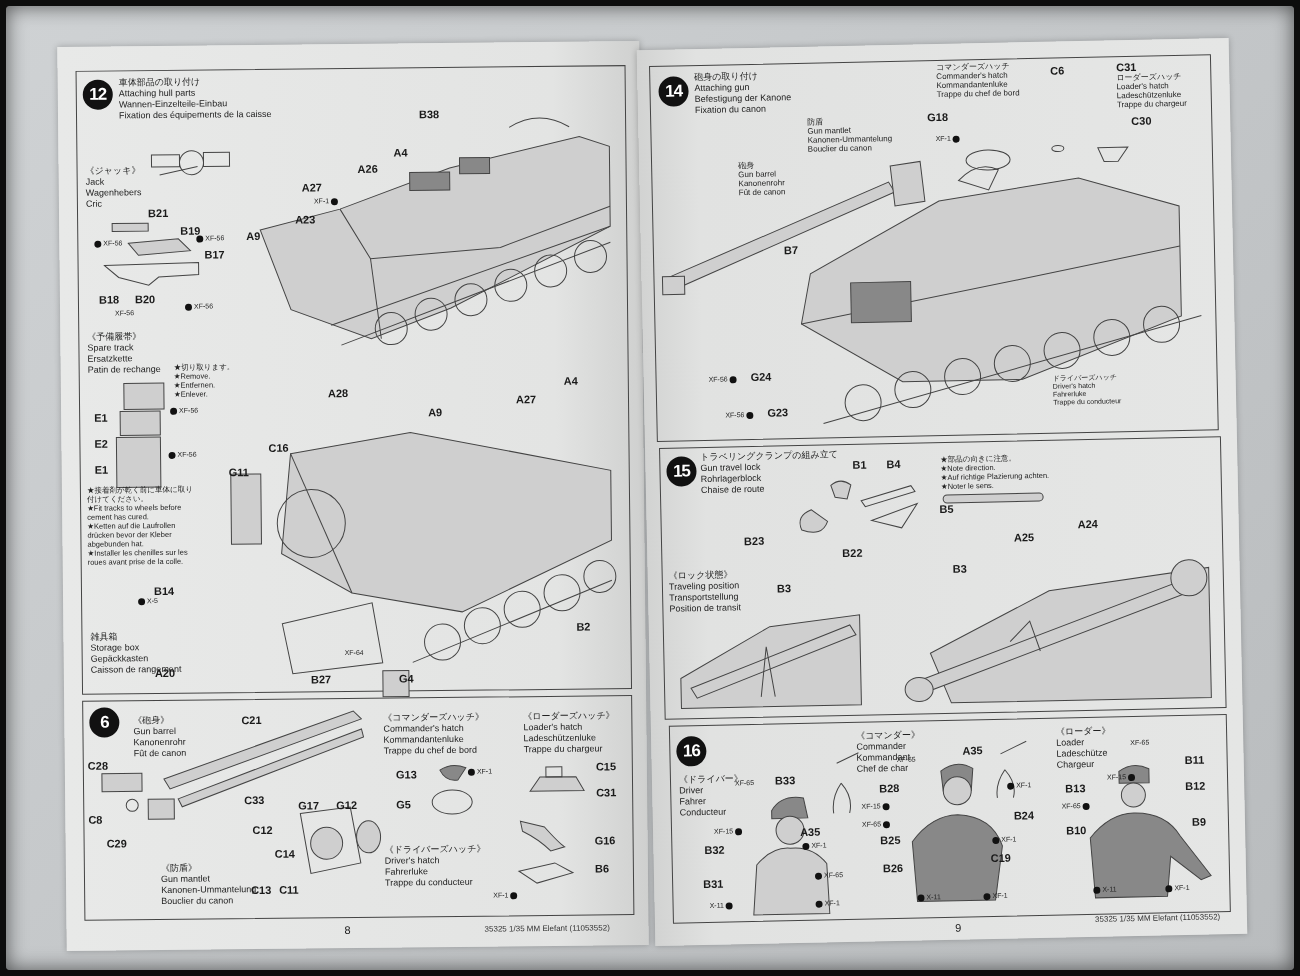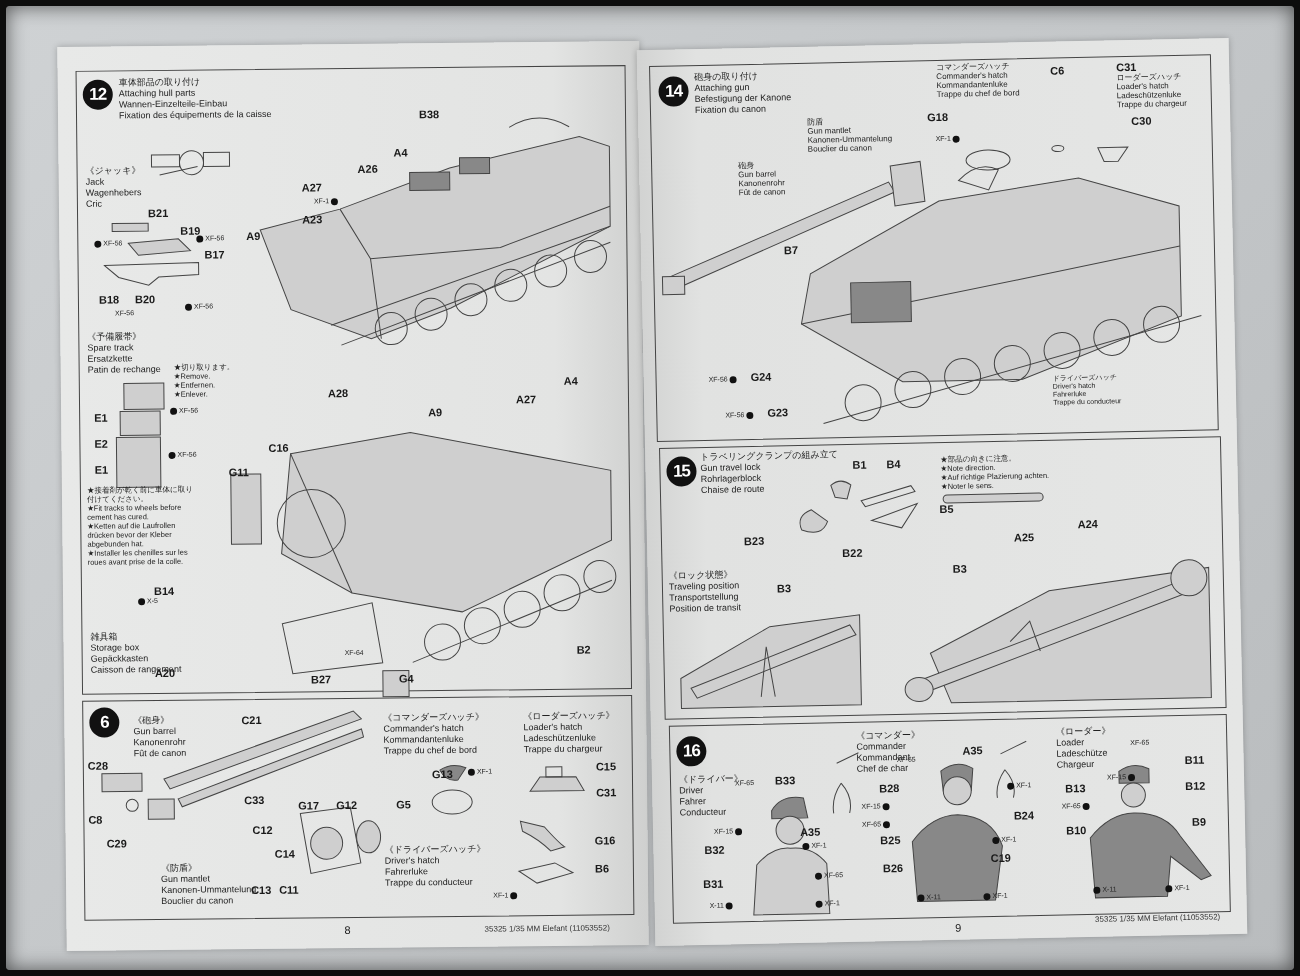--- a/index.html
+++ b/index.html
@@ -122,21 +122,21 @@
       <path d="M80 216 L360 120 M90 236 L360 136"></path>
       <rect x="160" y="64" width="40" height="18" class="filld"></rect>
         <rect x="210" y="50" width="30" height="16" class="filld"></rect>
       <path d="M260 20 Q290 2 320 20"></path>
     </svg>
     <div class="lbl" style="left:342px;top:40px;">B38</div>
     <div class="lbl" style="left:316px;top:78px;">A4</div>
     <div class="lbl" style="left:280px;top:94px;">A26</div>
     <div class="lbl" style="left:224px;top:112px;">A27</div>
     <div class="sm" style="left:236px;top:128px;"><span>XF-1</span> <span class="dot"></span></div>
-    <div class="lbl" style="left:224px;top:144px;">A23</div>
+    <div class="lbl" style="left:217px;top:144px;">A23</div>
     <div class="lbl" style="left:168px;top:160px;">A9</div>
     <div class="lbl" style="left:484px;top:308px;">A4</div>
     <div class="lbl" style="left:436px;top:326px;">A27</div>
     <div class="lbl" style="left:348px;top:338px;">A9</div>
 
     <svg class="draw" style="left:130px;top:344px;" width="410" height="270">
       <path d="M80 40 L200 20 L400 60 L400 130 L250 200 L140 180 L70 140 Z" class="fillg"></path>
       <path d="M80 40 L140 180"></path>
       <circle cx="100" cy="110" r="34"></circle>
       <g>
@@ -150,21 +150,21 @@
       <rect x="20" y="60" width="30" height="70" class="fillg"></rect>
       <path d="M70 210 L160 190 L170 250 L80 260 Z"></path>
       <rect x="170" y="258" width="26" height="26" class="fillg"></rect>
     </svg>
     <div class="lbl" style="left:248px;top:318px;">A28</div>
     <div class="lbl" style="left:188px;top:372px;">C16</div>
     <div class="lbl" style="left:148px;top:396px;">G11</div>
     <div class="lbl" style="left:228px;top:604px;">B27</div>
     <div class="sm" style="left:262px;top:580px;"><span>XF-64</span></div>
     <div class="lbl" style="left:316px;top:604px;">G4</div>
-    <div class="lbl" style="left:494px;top:554px;margin-top:23px;">B2</div>
+    <div class="lbl" style="left:494px;top:554px;">B2</div>
   </div>
 
   <div class="panel" style="left:18px;top:654px;width:548px;height:218px;">
     <div class="step-num" style="left:6px;top:6px;">6</div>
     <div class="title-block" style="left:50px;top:14px;">
       <div>《砲身》</div>
       <div>Gun barrel</div>
       <div>Kanonenrohr</div>
       <div>Fût de canon</div>
     </div>
@@ -207,21 +207,21 @@
     <div class="title-block" style="left:440px;top:14px;">
       <div>《ローダーズハッチ》</div>
       <div>Loader's hatch</div>
       <div>Ladeschützenluke</div>
       <div>Trappe du chargeur</div>
     </div>
     <svg class="draw" style="left:342px;top:64px;" width="70" height="56">
       <path d="M14 8 Q26 0 40 6 L32 18 Q20 20 14 8 Z" class="filld"></path>
       <ellipse cx="26" cy="40" rx="20" ry="12"></ellipse>
     </svg>
-    <div class="lbl" style="left:312px;top:70px;margin-left:36px;">G13</div>
+    <div class="lbl" style="left:312px;top:70px;">G13</div>
     <div class="sm" style="left:384px;top:70px;"><span class="dot"></span><span>XF-1</span></div>
     <div class="lbl" style="left:312px;top:100px;">G5</div>
     <svg class="draw" style="left:444px;top:68px;" width="60" height="34">
       <path d="M2 26 L12 12 L48 12 L56 26 Z" class="fillg"></path>
         <rect x="18" y="2" width="16" height="10"></rect>
     </svg>
     <div class="lbl" style="left:512px;top:64px;">C15</div>
     <div class="lbl" style="left:512px;top:90px;">C31</div>
 
     <div class="title-block" style="left:300px;top:146px;">

